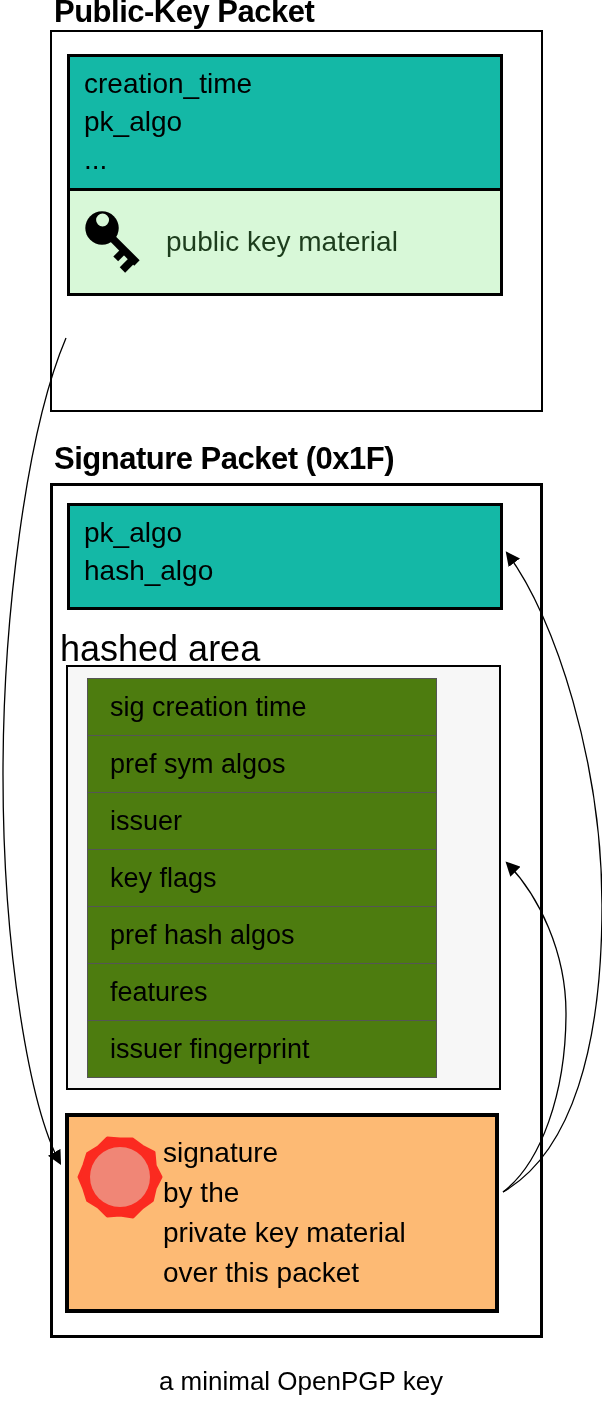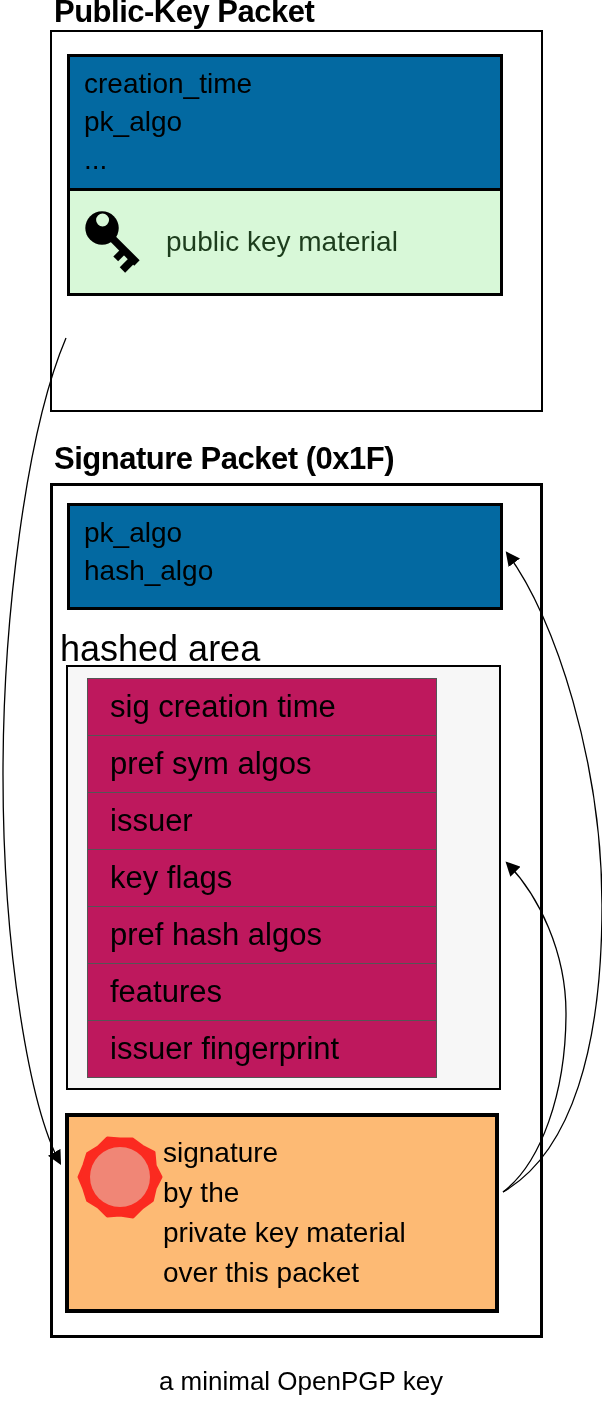--- a/index.html
+++ b/index.html
@@ -8,33 +8,33 @@
     position:relative;width:602px;height:1406px;background:#fff;overflow:hidden;
     font-family:Liberation Sans, sans-serif;color:#000;
   }
   .abs{position:absolute;}
   .pkt-title{
     font-weight:bold;font-size:31px;line-height:36px;letter-spacing:-0.5px;white-space:nowrap;
   }
   .outer-box{border:2px solid #000;background:#fff;}
   .outer-box.thick{border-width:3px;}
   .field-box{
-    border:3px solid #000;background:#0369a1;
+    border:3px solid #000;background:#14b8a6;
     padding:8px 10px 0 14px;font-size:28px;line-height:38px;
   }
   .field-box div{white-space:nowrap;}
   .green-box{
     border:3px solid #000;background:#d8f8d8;display:flex;align-items:center;
   }
   .green-box .label{font-size:28px;color:#1d3d1d;margin-left:12px;white-space:nowrap;}
   .hashed-label{font-size:36px;line-height:32px;white-space:nowrap;}
   .hashed-box{border:2.5px solid #000;background:#f7f7f7;}
   .row{
-    width:350px;height:58px;background:#be185d;border:1px solid #555;
-    margin-top:-1px;font-size:31px;line-height:56px;padding-left:22px;white-space:nowrap;
+    width:350px;height:58px;background:#4d7c0f;border:1px solid #555;
+    margin-top:-1px;font-size:27px;line-height:56px;padding-left:22px;white-space:nowrap;
   }
   .yellow-box{border:4px solid #000;background:#fdba74;}
   .sig-lines{font-size:28px;line-height:40px;}
   .sig-lines div{white-space:nowrap;}
   .caption{width:602px;text-align:center;font-size:26px;}
   svg.overlay{pointer-events:none;}
 </style>
 </head>
 <body>
 

